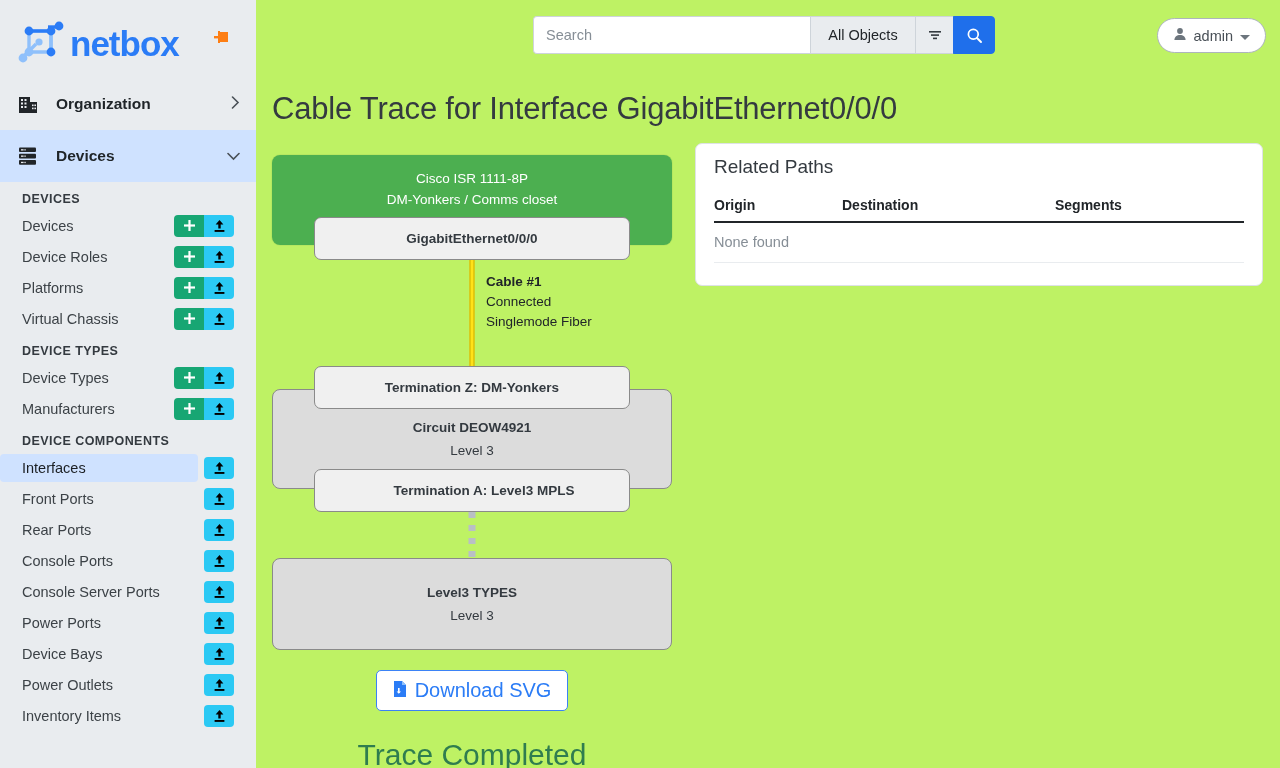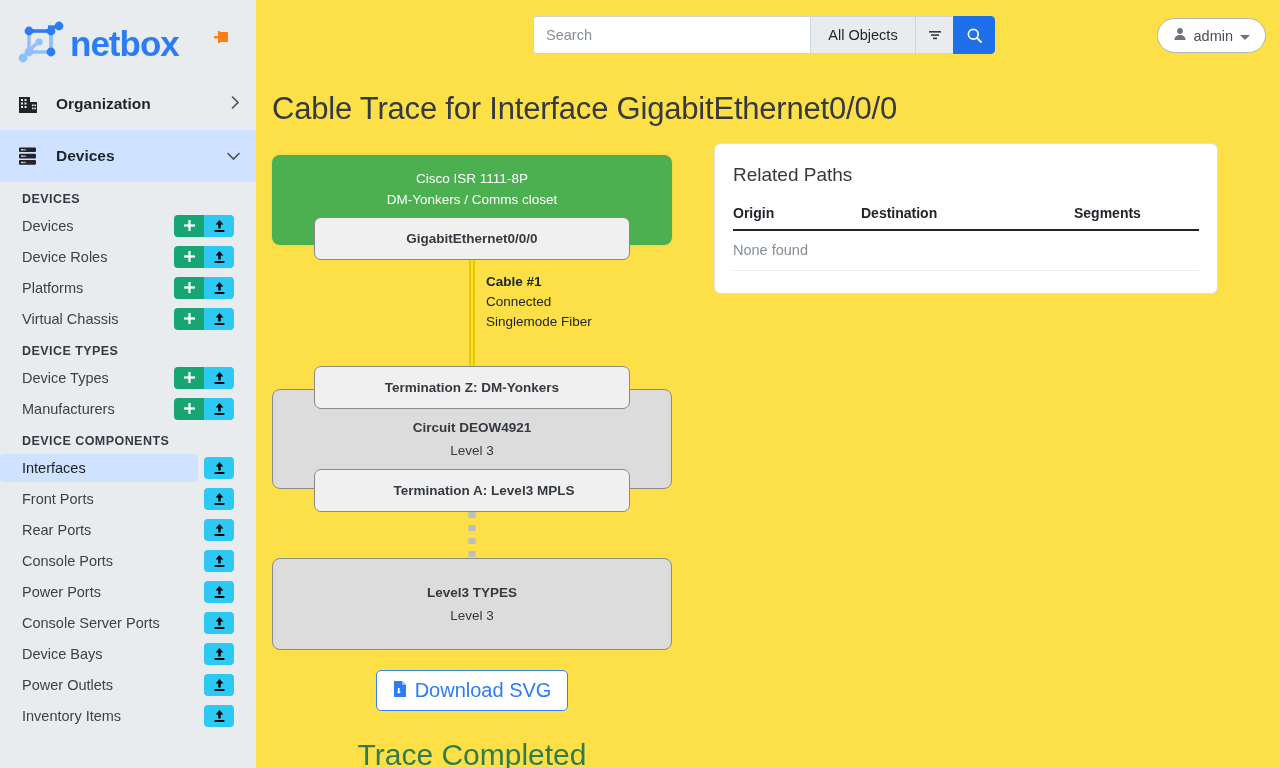--- a/index.html
+++ b/index.html
@@ -78,21 +78,21 @@
     cursor: pointer;
     border: none;
     padding: 0;
   }
   .btn-add { background: #17a673; border-radius: 4px 0 0 4px; }
   .btn-imp { background: #2bc9f4; border-radius: 0 4px 4px 0; }
   .btn-imp.solo { border-radius: 4px; width: 30px; }
   .btn-add svg, .btn-imp svg { display:block; }
 
   
-  .main { flex: 1; height: 768px; position: relative; background:#fde047; overflow:hidden; }
+  .main { flex: 1; height: 768px; position: relative; background:#bef264; overflow:hidden; }
 
   .topbar {
     height: 70px;
     display: flex; align-items: center;
     padding: 0 16px;
     position: relative;
   }
   .searchwrap {
     display: flex; align-items: stretch;
     height: 38px;
@@ -247,26 +247,25 @@
   .trace-status {
     text-align: center;
     margin-top: 27px;
     font-size: 30px;
     color: #2f7d4f;
     font-weight: 400;
   }
 
   
   .card {
-    position: absolute; left: 439px; top: 143px; width: 504px;
+    position: absolute; left: 439px; top: 143px; width: 568px;
     background: #fff;
     border: 1px solid #dee2e6;
     border-radius: 7px;
-    padding: 20px 18px 22px;
-    margin-left: 19px;
+    padding: 12px 18px 22px;
   }
   .card-title { font-size: 19px; color: #343a40; margin-bottom: 19px; }
   table.paths { width: 100%; border-collapse: collapse; }
   table.paths th {
     text-align: left;
     font-size: 14px; font-weight: 700; color: #212529;
     padding: 0 0 8px 0;
     border-bottom: 2px solid #212529;
   }
   table.paths th.c1 { width: 128px; }
@@ -528,34 +527,34 @@
             <button class="btn-imp solo">
               <svg width="13" height="14" viewBox="0 0 13 14">
                 <path d="M6.5 1 L10.4 5.6 H7.7 V9.4 H5.3 V5.6 H2.6 Z" fill="#000"></path>
                 <rect x="1.6" y="11" width="9.8" height="1.9" fill="#000"></rect>
               </svg>
             </button>
           </div>
         </div>
         <div class="sb-row">
           <div class="sb-link">
+            <span>Console Server Ports</span>
+          </div>
+          <div class="sb-btns">
+            <button class="btn-imp solo">
+              <svg width="13" height="14" viewBox="0 0 13 14">
+                <path d="M6.5 1 L10.4 5.6 H7.7 V9.4 H5.3 V5.6 H2.6 Z" fill="#000"></path>
+                <rect x="1.6" y="11" width="9.8" height="1.9" fill="#000"></rect>
+              </svg>
+            </button>
+          </div>
+        </div>
+        <div class="sb-row">
+          <div class="sb-link">
             <span>Power Ports</span>
-          </div>
-          <div class="sb-btns">
-            <button class="btn-imp solo">
-              <svg width="13" height="14" viewBox="0 0 13 14">
-                <path d="M6.5 1 L10.4 5.6 H7.7 V9.4 H5.3 V5.6 H2.6 Z" fill="#000"></path>
-                <rect x="1.6" y="11" width="9.8" height="1.9" fill="#000"></rect>
-              </svg>
-            </button>
-          </div>
-        </div>
-        <div class="sb-row">
-          <div class="sb-link">
-            <span>Console Server Ports</span>
           </div>
           <div class="sb-btns">
             <button class="btn-imp solo">
               <svg width="13" height="14" viewBox="0 0 13 14">
                 <path d="M6.5 1 L10.4 5.6 H7.7 V9.4 H5.3 V5.6 H2.6 Z" fill="#000"></path>
                 <rect x="1.6" y="11" width="9.8" height="1.9" fill="#000"></rect>
               </svg>
             </button>
           </div>
         </div>

